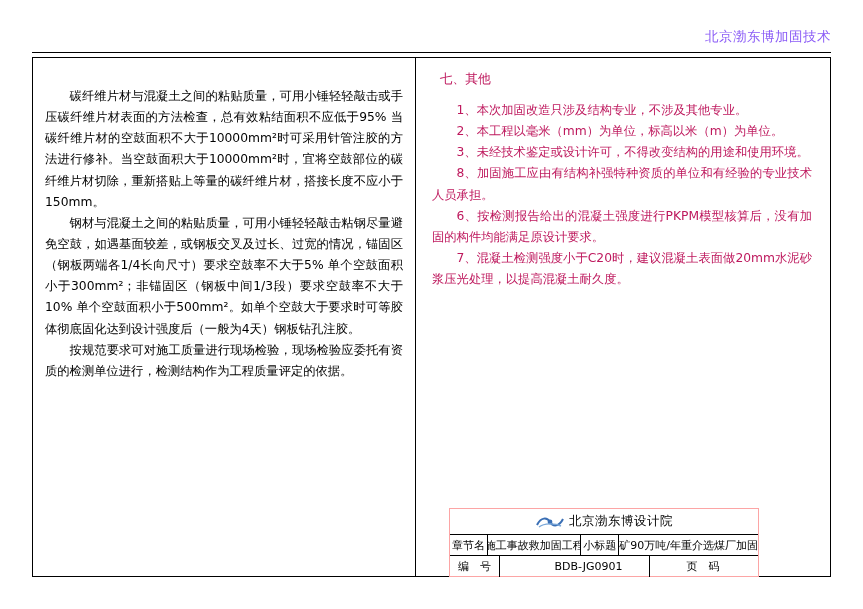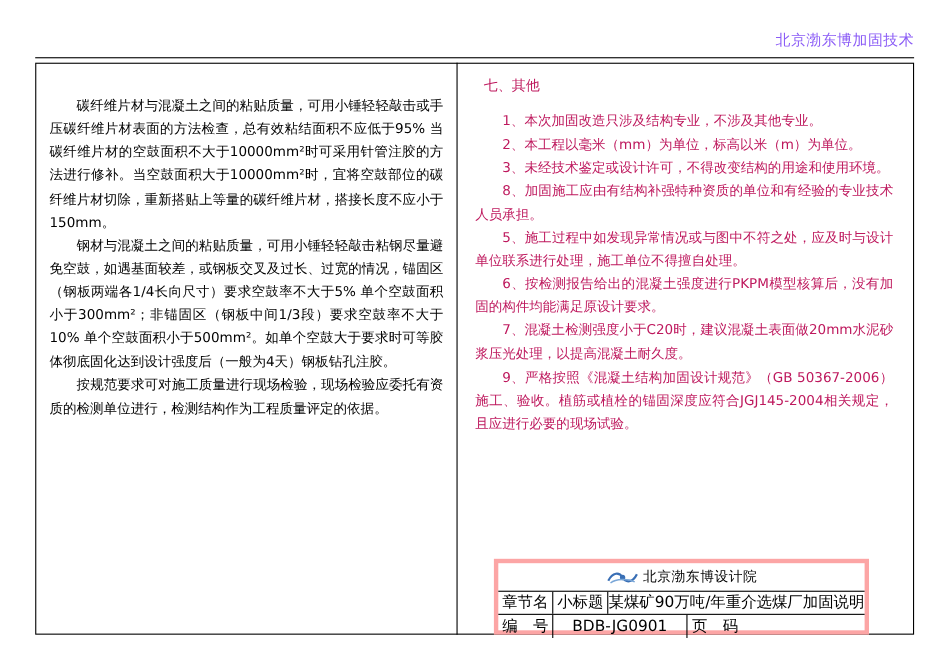--- a/index.html
+++ b/index.html
@@ -87,23 +87,23 @@
   }
   .item {
     margin: 0 0 0 0;
     text-indent: 2em;
   }
   
   .titleblock {
     position: absolute;
     left: 449px;
     top: 508px;
-    width: 341px;
+    width: 310px;
     height: 69px;
-    border: 4px solid #fca5a5;
+    border: 1px solid #fca5a5;
     box-sizing: border-box;
     font-size: 11px;
   }
   .tb-logo-row {
     height: 26px;
     border-bottom: 1px solid #000;
     box-sizing: border-box;
     display: flex;
     align-items: center;
     justify-content: center;
@@ -121,28 +121,29 @@
     letter-spacing: 0.5px;
   }
   .tb-row {
     height: 21px;
     display: flex;
     box-sizing: border-box;
     border-bottom: 1px solid #000;
   }
   .tb-row:last-child {
     border-bottom: none;
+    gap: 28px;
   }
   .tb-cell {
     box-sizing: border-box;
     border-right: 1px solid #000;
     display: flex;
     align-items: center;
     justify-content: center;
-    font-size: 14px;
+    font-size: 11px;
     overflow: hidden;
     white-space: nowrap;
   }
   .tb-cell:last-child { border-right: none; }
   .c1 { width: 50px; }
   .c2 { width: 122px; }
   .c3 { width: 50px; font-family: Liberation Mono, monospace; }
   .c4 { flex: 1 1 auto; }
 </style>
 </head>
@@ -161,39 +162,38 @@
     <p class="para">钢材与混凝土之间的粘贴质量，可用小锤轻轻敲击粘钢尽量避免空鼓，如遇基面较差，或钢板交叉及过长、过宽的情况，锚固区（钢板两端各1/4长向尺寸）要求空鼓率不大于5% 单个空鼓面积小于300mm²；非锚固区（钢板中间1/3段）要求空鼓率不大于10% 单个空鼓面积小于500mm²。如单个空鼓大于要求时可等胶体彻底固化达到设计强度后（一般为4天）钢板钻孔注胶。</p>
     <p class="para">按规范要求可对施工质量进行现场检验，现场检验应委托有资质的检测单位进行，检测结构作为工程质量评定的依据。</p>
   </div>
 
   <div class="col-right">
     <p class="section-title">七、其他</p>
     <p class="item">1、本次加固改造只涉及结构专业，不涉及其他专业。</p>
     <p class="item">2、本工程以毫米（mm）为单位，标高以米（m）为单位。</p>
     <p class="item">3、未经技术鉴定或设计许可，不得改变结构的用途和使用环境。</p>
     <p class="item">8、加固施工应由有结构补强特种资质的单位和有经验的专业技术人员承担。</p>
-    <p class="item">5、施工过程中如发现异常情况或与图中不符之处，应及时与设计单位联系进行处理，施工单位不得擅自处理。</p>
     <p class="item">6、按检测报告给出的混凝土强度进行PKPM模型核算后，没有加固的构件均能满足原设计要求。</p>
     <p class="item">7、混凝土检测强度小于C20时，建议混凝土表面做20mm水泥砂浆压光处理，以提高混凝土耐久度。</p>
-    <p class="item">9、严格按照《混凝土结构加固设计规范》（GB 50367-2006）施工、验收。植筋或植栓的锚固深度应符合JGJ145-2004相关规定，且应进行必要的现场试验。</p>
   </div>
 
   <div class="titleblock">
     <div class="tb-logo-row">
       <span class="tb-logo">
         <svg width="30" height="18" viewBox="0 0 30 18">
           <path d="M2 12 C6 4, 12 4, 15 9 C18 14, 24 14, 28 6" stroke="#3a6fb5" stroke-width="2" fill="none"></path>
           <circle cx="15" cy="9" r="2.4" fill="#3a6fb5"></circle>
           <path d="M4 14 C9 10, 20 10, 26 13" stroke="#7aa7d8" stroke-width="1.4" fill="none"></path>
         </svg>
       </span>
       <span class="tb-company">北京渤东博设计院</span>
     </div>
     <div class="tb-row">
       <div class="tb-cell c1">章节名</div>
+      <div class="tb-cell c2">施工事故救加固工程</div>
       <div class="tb-cell c3">小标题</div>
       <div class="tb-cell c4">某煤矿90万吨/年重介选煤厂加固说明</div>
     </div>
     <div class="tb-row">
       <div class="tb-cell c1">编　号</div>
       <div class="tb-cell c2">BDB-JG0901</div>
       <div class="tb-cell c3">页　码</div>
     </div>
   </div>
 

